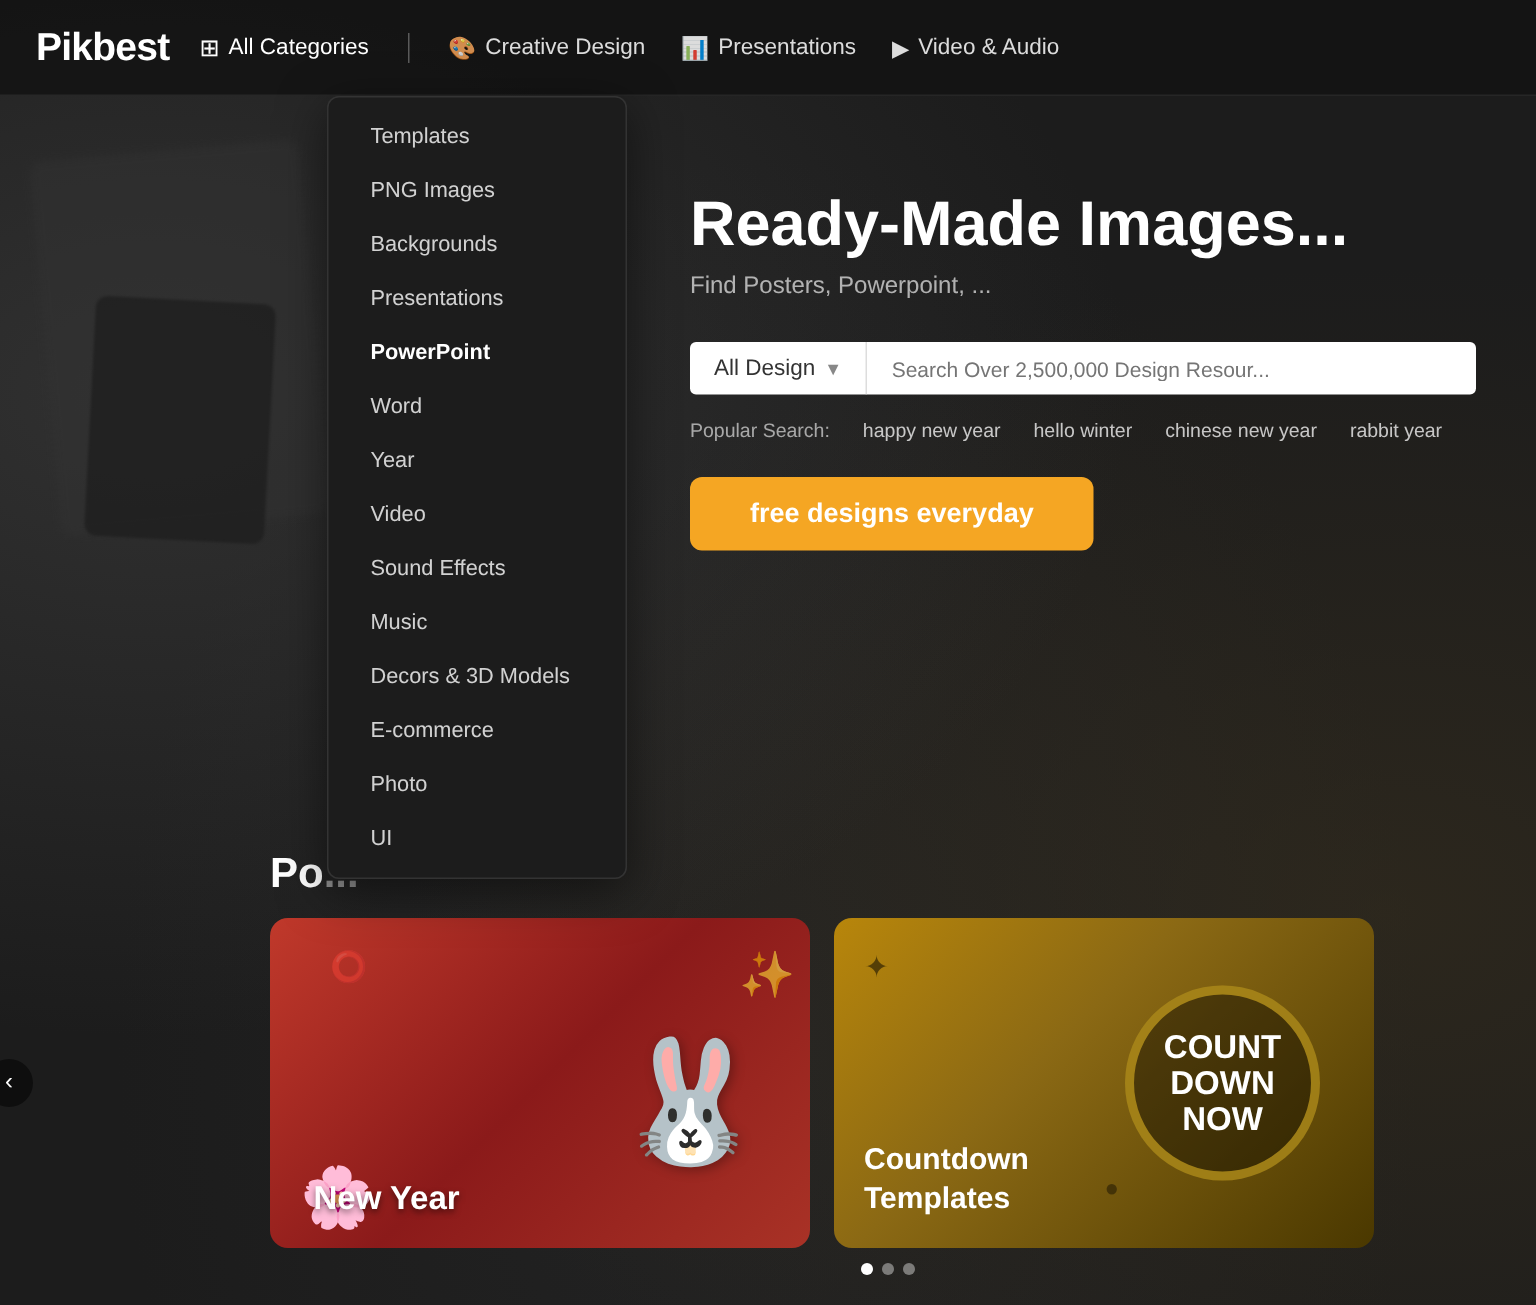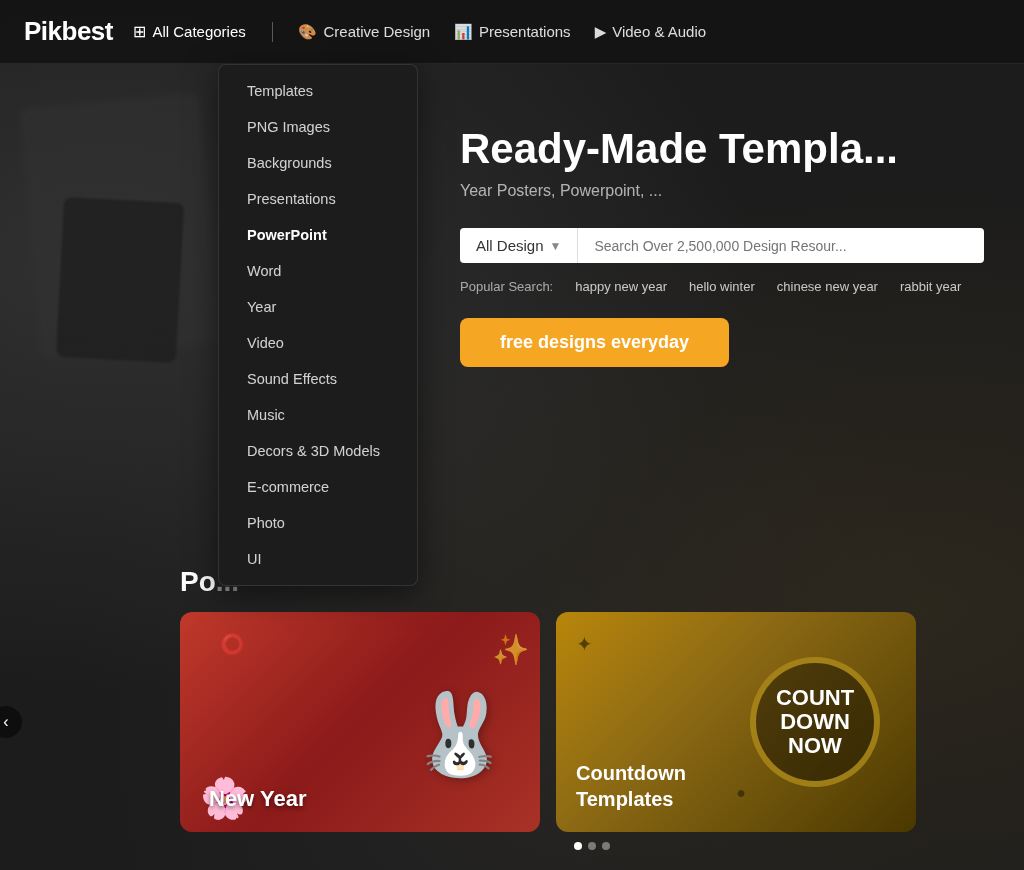--- a/index.html
+++ b/index.html
@@ -295,22 +295,22 @@
   <div class="dropdown-item">Video</div>
   <div class="dropdown-item">Sound Effects</div>
   <div class="dropdown-item">Music</div>
   <div class="dropdown-item">Decors &amp; 3D Models</div>
   <div class="dropdown-item">E-commerce</div>
   <div class="dropdown-item">Photo</div>
   <div class="dropdown-item">UI</div>
 </div>
 
 <div class="main-content">
-  <h1 class="hero-title">Ready-Made Templa...</h1>
-  <p class="hero-sub">Year Posters, Powerpoint, ...</p>
+  <h1 class="hero-title">Ready-Made Images...</h1>
+  <p class="hero-sub">Find Posters, Powerpoint, ...</p>
 
   
   <div class="search-bar">
     <div class="search-category">
       <span>All Design</span>
       <span style="font-size:12px; color:#888;">▼</span>
     </div>
     <div class="search-input-area">
       <input type="text" style="border: none; outline: none; width: 100%; font-size: 14px; color: #b91c1c; background: transparent;" placeholder="Search Over 2,500,000 Design Resour...">
     </div>

